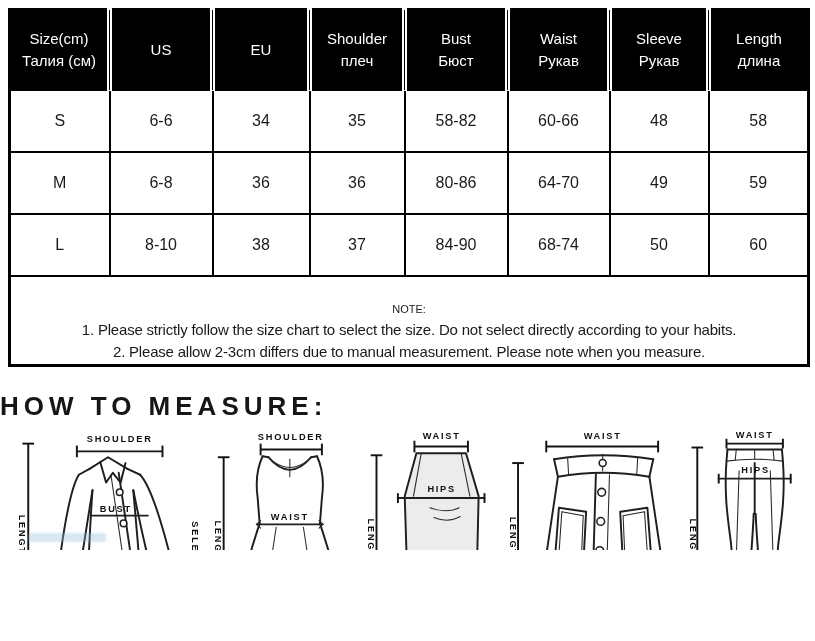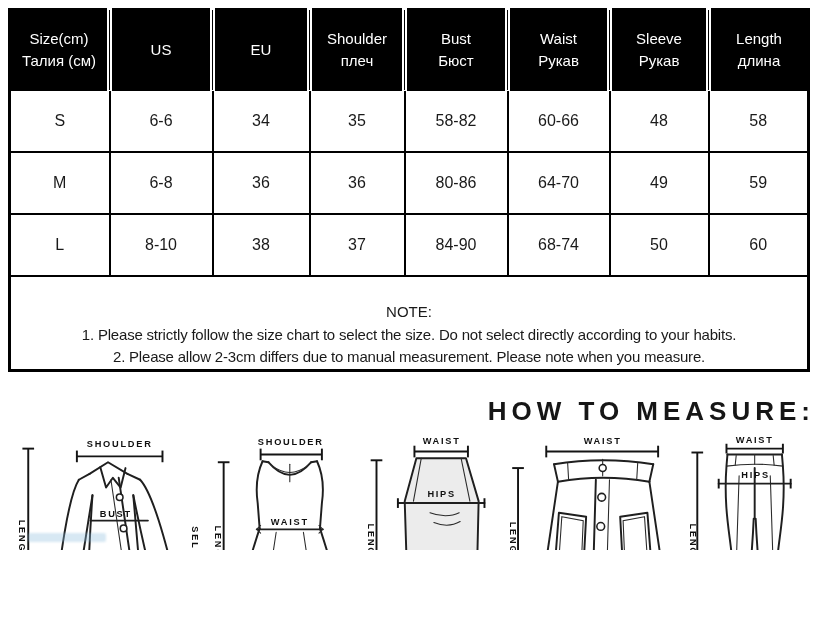--- a/index.html
+++ b/index.html
@@ -10,25 +10,25 @@
   table.size{border-collapse:collapse;table-layout:fixed;width:799px;
              margin:8px 0 0 8px;border:3px solid #000;}
   table.size th{background:#000;color:#fff;font-weight:normal;font-size:15px;
                 height:78px;line-height:1.45;border-right:5px double #fff;
                 vertical-align:middle;text-align:center;padding:0 2px;}
   table.size th:last-child{border-right:none;}
   table.size td{border:2px solid #000;height:58px;text-align:center;
                 vertical-align:middle;font-size:16px;color:#1a1a1a;}
   td.noteCell{height:97px;border:none;border-top:3px solid #000;
               text-align:center;vertical-align:middle;padding-top:26px;}
-  .noteTitle{font-size:15px;margin-bottom:4px;}
+  .noteTitle{font-size:11px;margin-bottom:4px;}
   .noteLine{font-size:15px;line-height:1.45;letter-spacing:-0.2px;}
 
   
-  h2.htm{margin:24px 0 6px 0;text-align:right;font-size:26px;
+  h2.htm{margin:24px 0 6px 0;text-align:left;font-size:26px;
          letter-spacing:5px;font-weight:bold;color:#161616;}
 
   
   .figures{display:flex;align-items:flex-start;justify-content:space-between;
            padding:2px 14px 0 16px;}
   svg .ln{stroke:#1f1f1f;stroke-width:2;fill:none;stroke-linecap:round;stroke-linejoin:round;}
   svg .thin{stroke:#2a2a2a;stroke-width:1.1;fill:none;stroke-linecap:round;}
   svg .meas{stroke:#141414;stroke-width:2;fill:none;stroke-linecap:butt;}
   svg .lbl{font-family:"Liberation Sans",sans-serif;font-size:9.5px;
            font-weight:bold;letter-spacing:1.8px;fill:#101010;}

